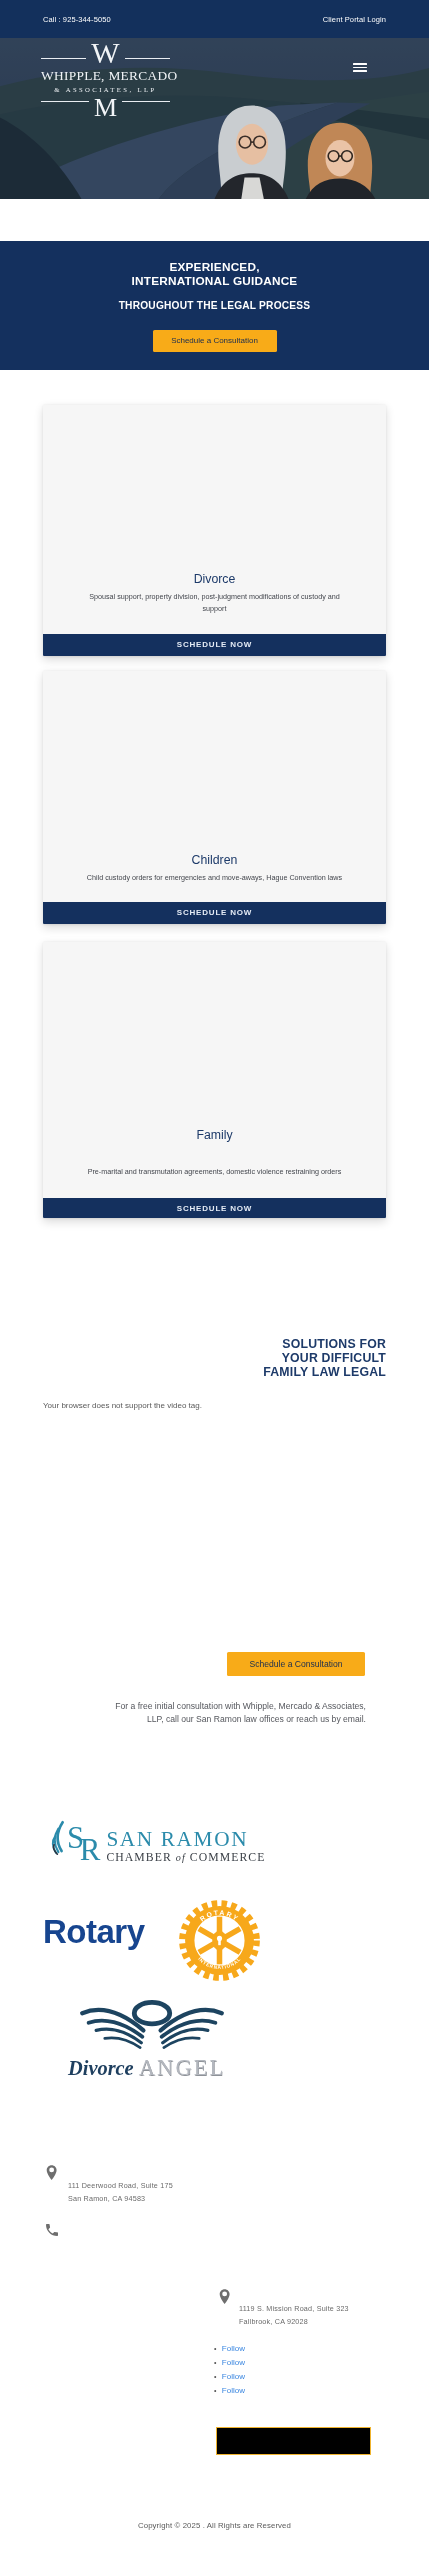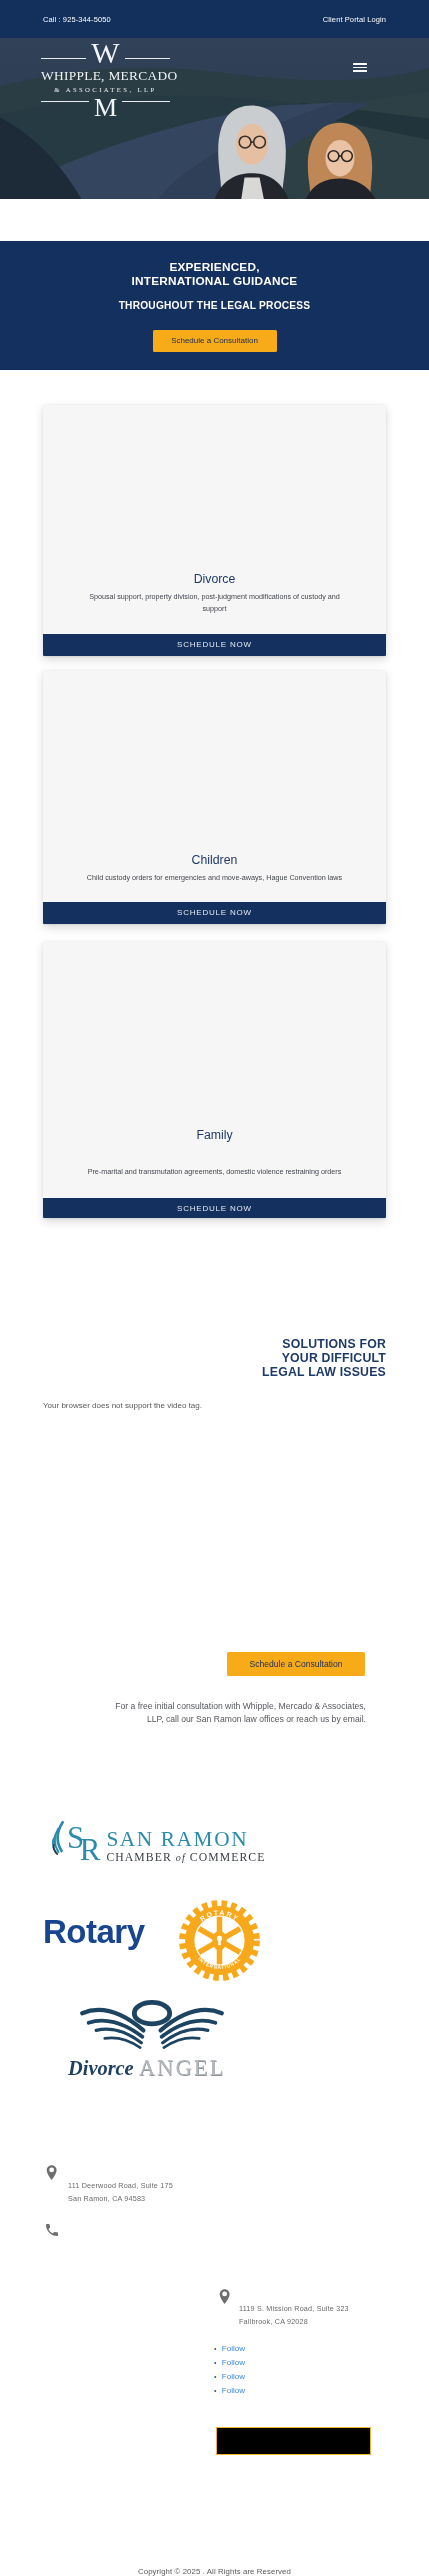--- a/index.html
+++ b/index.html
@@ -40,21 +40,21 @@
 
   
   .card{position:absolute;left:43px;width:343px;background:#f6f6f6;border-radius:1.1px;
         box-shadow:0 3.2px 9.7px rgba(0,0,0,.14),0 0.5px 2.1px rgba(0,0,0,.08);
         display:flex;flex-direction:column;}
   .card-img{width:100%;background:#f6f6f6;}
   .card-title{font-size:12.3px;color:#1d3a69;text-align:center;margin-top:6.4px;font-weight:500;}
   .card-desc{font-size:7.2px;color:#43464d;line-height:12.3px;text-align:center;
              max-width:258px;margin:4.3px auto 0;}
   .card-btn{margin-top:auto;height:22.5px;background:#14305e;color:#e4ebf5;font-size:8px;
-            letter-spacing:0.8px;border:none;border-radius:0 0 1.1px 1.1px;font-weight:400;cursor:pointer;
+            letter-spacing:0.8px;border:none;border-radius:0 0 1.1px 1.1px;font-weight:700;cursor:pointer;
             font-family:"Liberation Sans",sans-serif;}
 
   
   .solutions-heading{position:absolute;right:43px;top:1337px;text-align:right;color:#1d3a69;
                      font-size:12.3px;font-weight:800;line-height:14px;letter-spacing:0.2px;}
   .video-fallback{position:absolute;left:43px;top:1401px;font-size:8px;color:#5a5a5a;}
 
   
   .consult-text{position:absolute;right:63px;top:1700px;width:322px;text-align:right;
                 font-size:8.6px;line-height:13px;color:#55575d;}
@@ -81,21 +81,21 @@
   .pin2{position:absolute;left:219px;top:2288px;}
   .office2{position:absolute;left:239px;top:2302px;font-size:7.2px;line-height:13px;
            color:#6a6a6a;letter-spacing:0.2px;}
   .social-list{position:absolute;left:214px;top:2344px;list-style:none;margin:0;padding:0;}
   .social-list li{height:14px;font-size:8px;}
   .social-list .dot{color:#555555;margin-right:5.4px;font-size:7px;}
   .social-list a{color:#3b87e0;text-decoration:none;}
   .badge-box{position:absolute;left:216px;top:2427px;width:155px;height:28px;background:#000000;
              border:1.1px solid #efb32d;box-sizing:border-box;cursor:pointer;}
   .copyright{position:absolute;left:0;top:2521px;width:429px;text-align:center;
-             font-size:7.8px;color:#5b5b5b;letter-spacing:0.1px;margin-top:46px;}
+             font-size:7.8px;color:#5b5b5b;letter-spacing:0.1px;}
 </style>
 </head>
 <body>
 
 <div id="page">
 
   <div class="topbar">
     <a href="#">Call : 925-344-5050</a>
     <a href="#">Client Portal Login</a>
   </div>
@@ -187,21 +187,21 @@
   <div class="card" style="top:942px;height:276px;gap:20px;">
     <div class="card-img" style="height:186px;"></div>
     <div class="card-title">Family</div>
     <div class="card-desc">Pre-marital and transmutation agreements, domestic violence restraining orders</div>
     <button class="card-btn">SCHEDULE NOW</button>
   </div>
 
   <div class="solutions-heading">
     <span>SOLUTIONS FOR</span><br>
     <span>YOUR DIFFICULT</span><br>
-    <span>LEGAL LAW ISSUES</span>
+    <span>FAMILY LAW LEGAL</span>
   </div>
   <div class="video-fallback">Your browser does not support the video tag.</div>
 
   <div class="consult-text">
     <span>For a free initial consultation with Whipple, Mercado &amp; Associates,</span><br>
     <span>LLP, call our San Ramon law offices or reach us by email.</span>
   </div>
   <span class="btn-gold consult-btn">Schedule a Consultation</span>
 
   <div class="chamber-logo">

